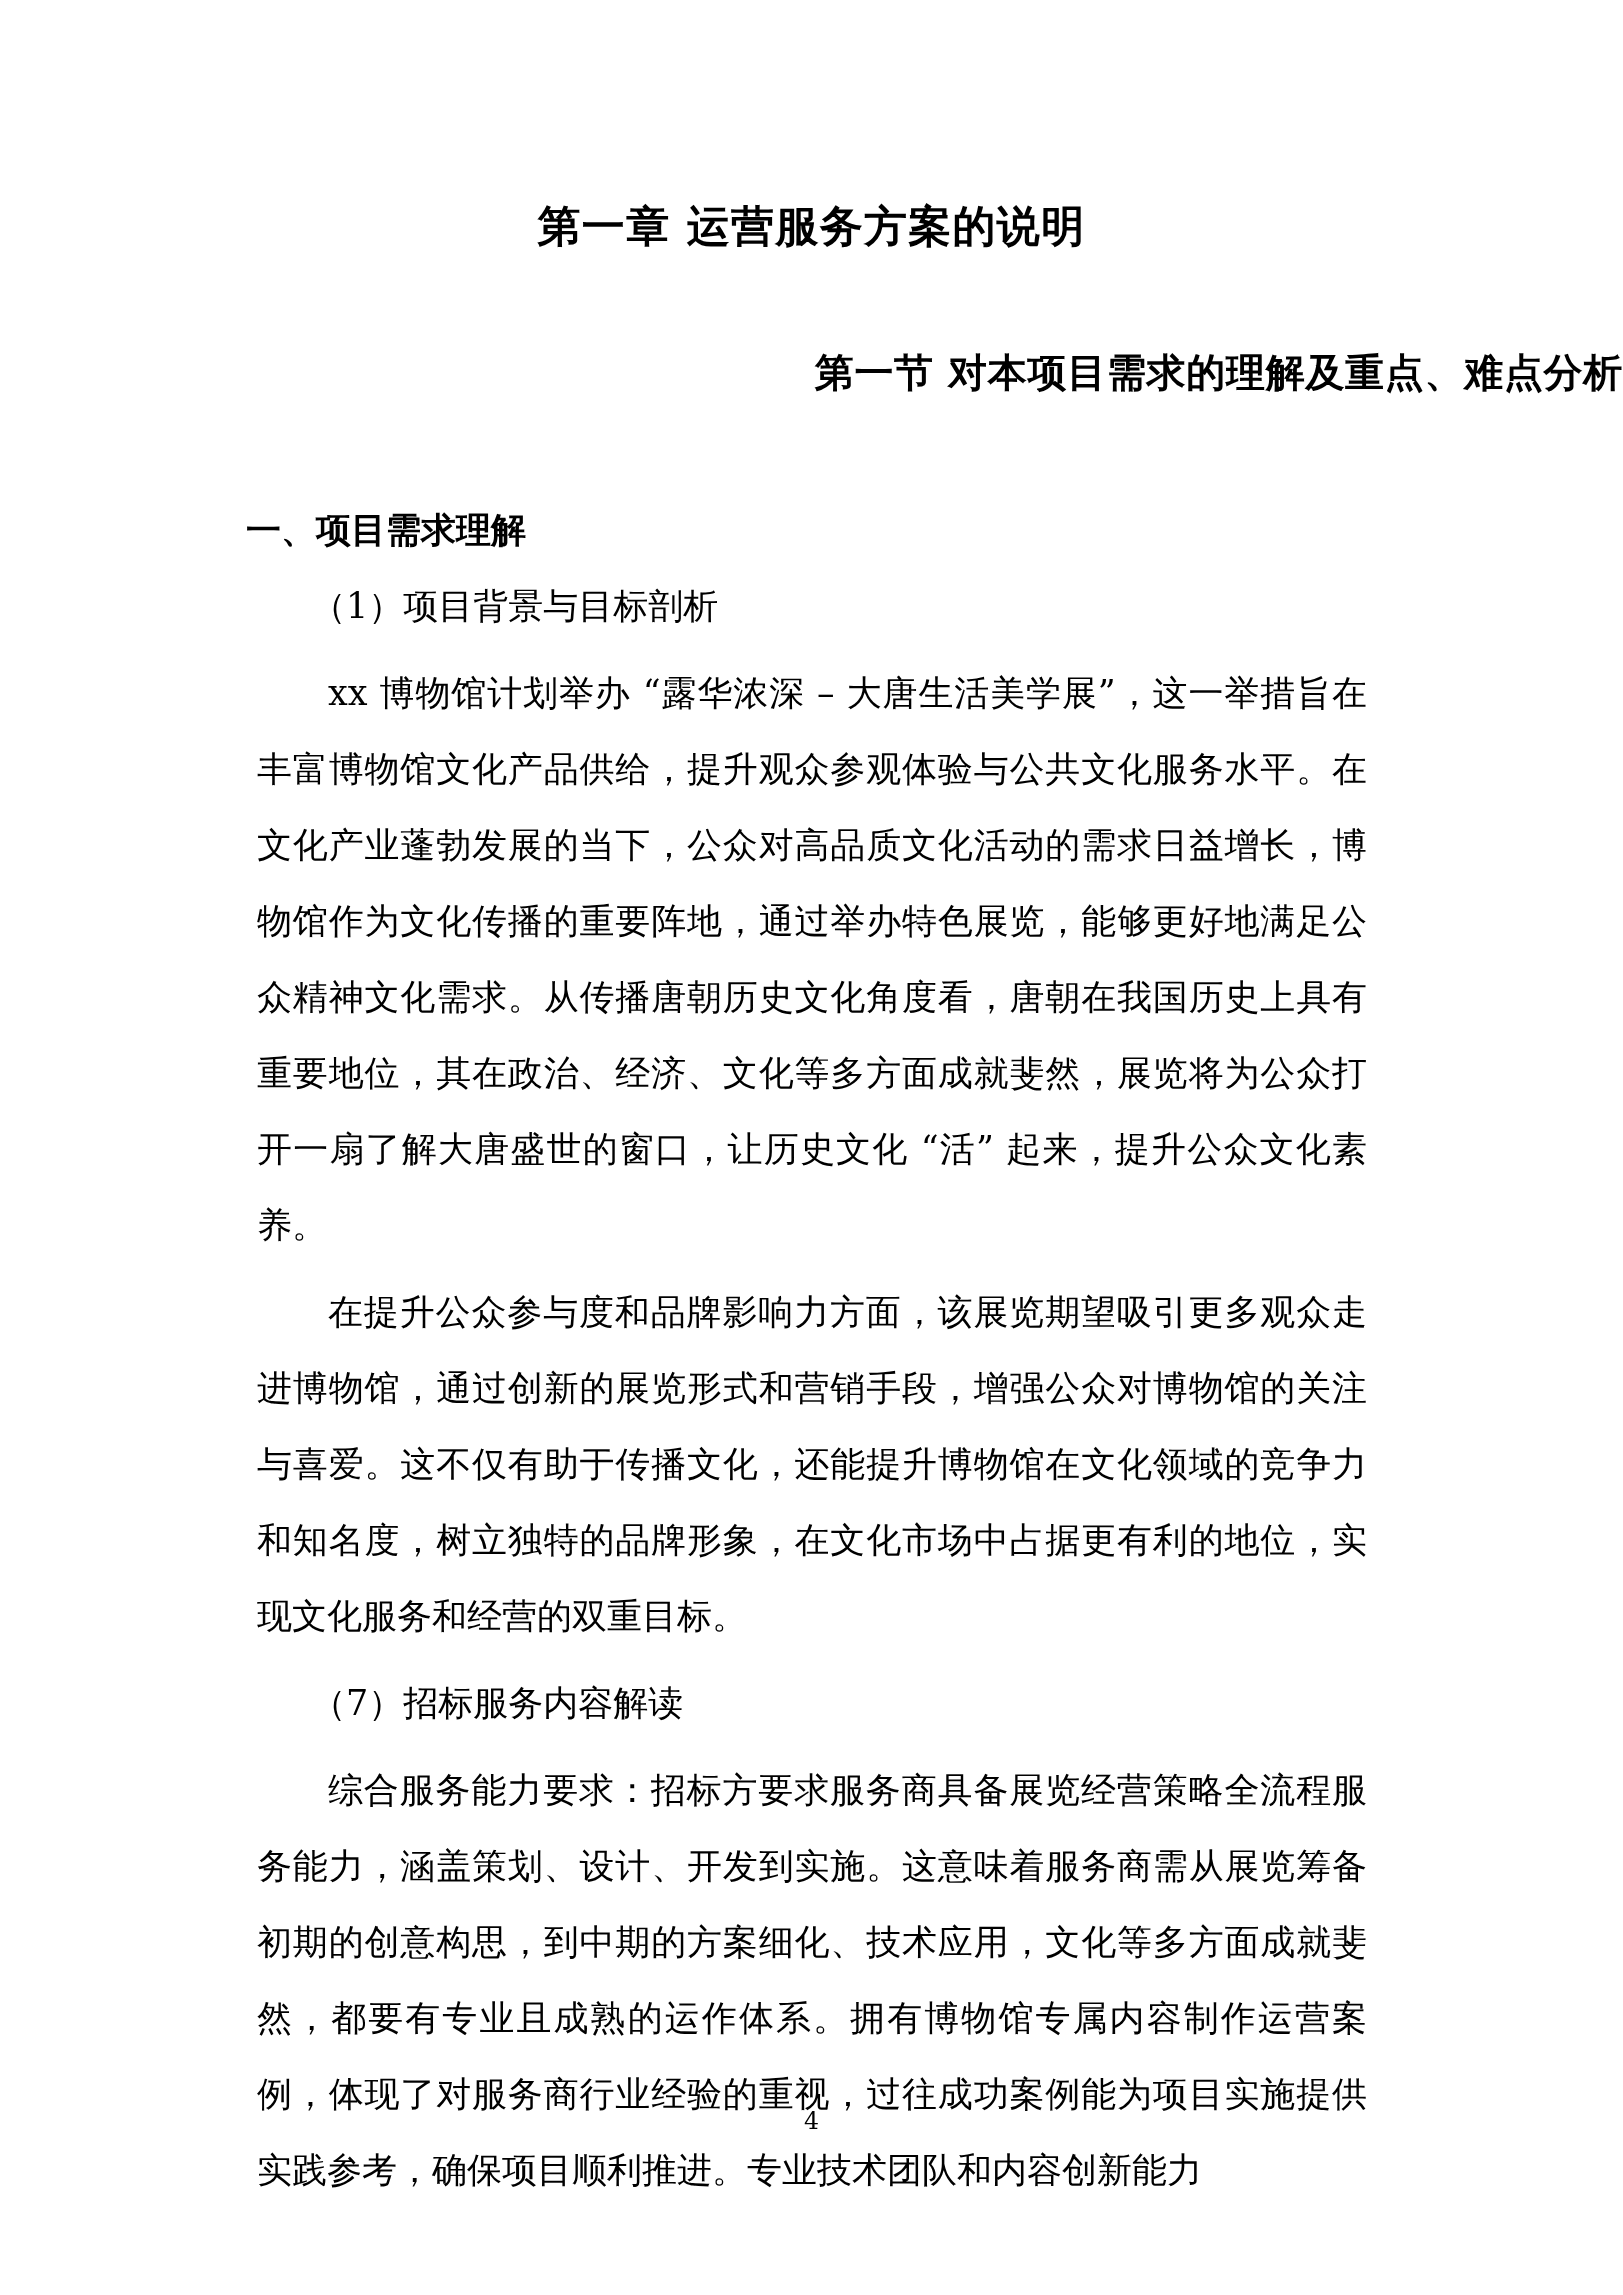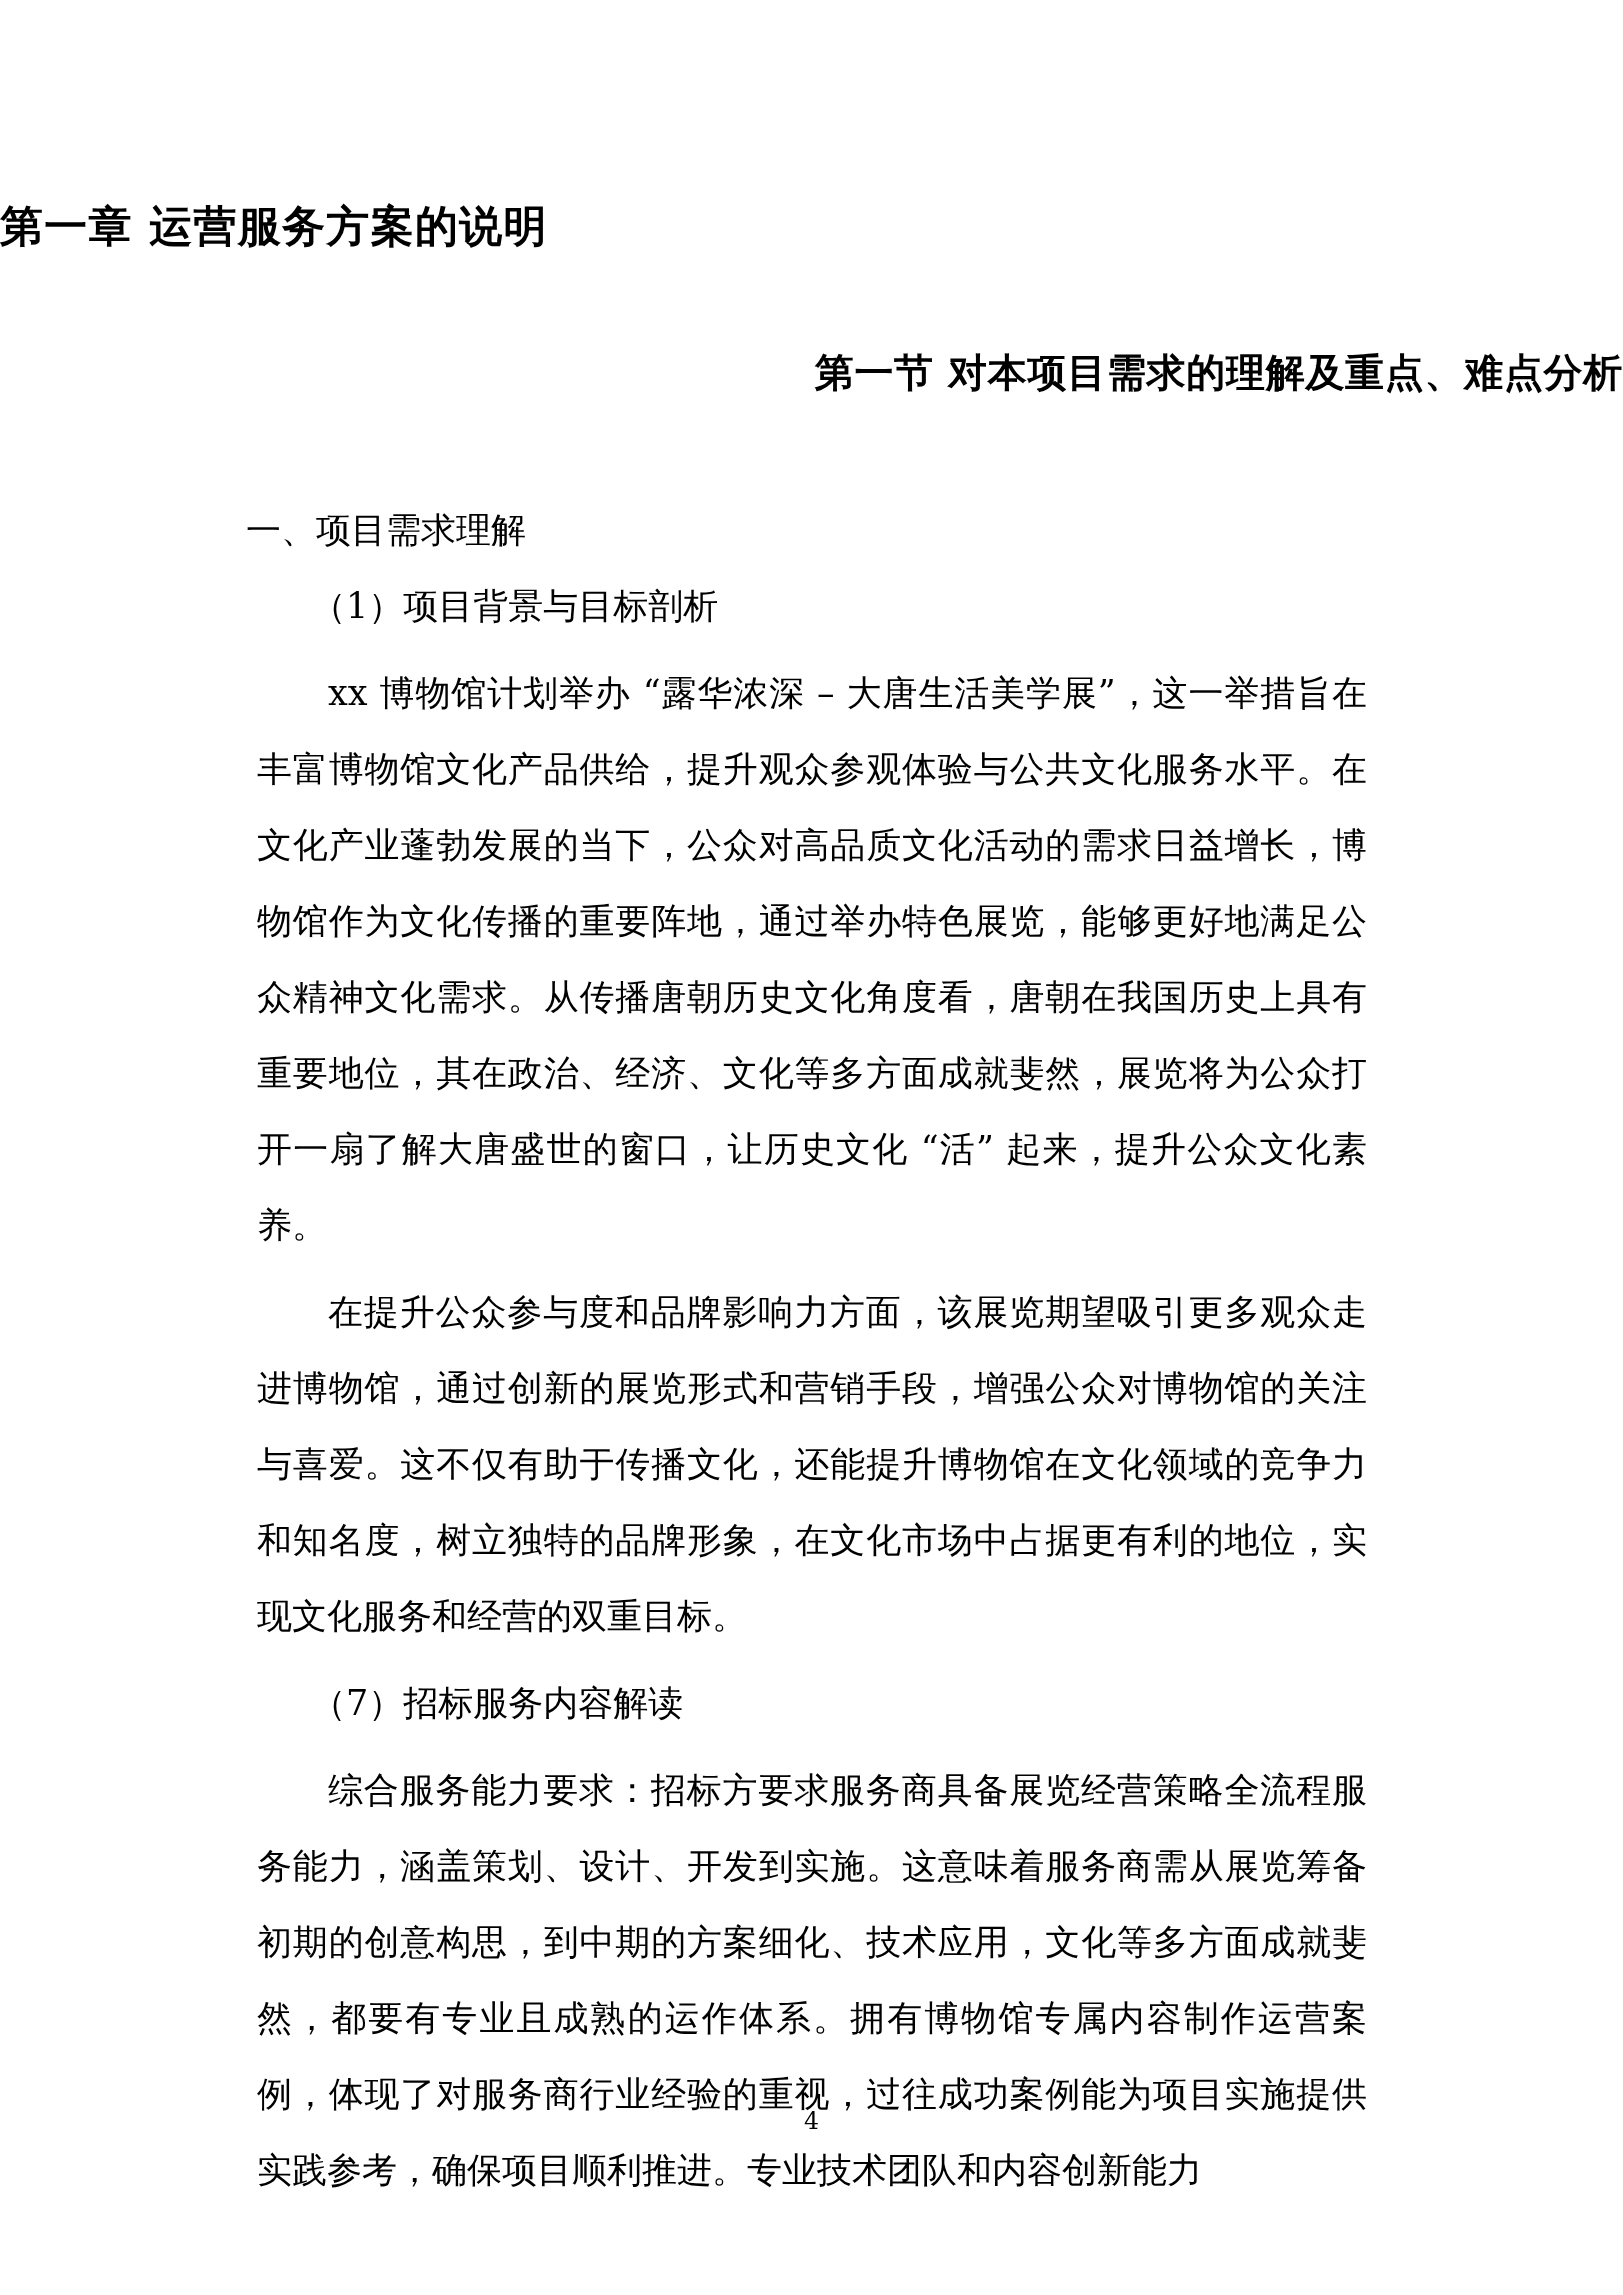--- a/index.html
+++ b/index.html
@@ -7,33 +7,33 @@
       width: 1623px;
       height: 2295px;
       position: relative;
       overflow: hidden;
       font-family: "DejaVu Serif", "Liberation Serif", serif;
       color: #000000;
     }
     .page { position: absolute; left: 0; top: 0; width: 1623px; height: 2295px; }
     .chapter-title {
       position: absolute; left: 0; width: 1623px; top: 200px;
-      font-family: "DejaVu Sans", "Liberation Sans", sans-serif;
+      text-align: center; font-family: "DejaVu Sans", "Liberation Sans", sans-serif;
       font-weight: bold; font-size: 43px; letter-spacing: 1.3px; line-height: 52px;
     }
     .section-title {
       position: absolute; left: 0; width: 1623px; top: 347px;
       text-align: right; font-family: "DejaVu Sans", "Liberation Sans", sans-serif;
       font-weight: bold; font-size: 39px; letter-spacing: 0.7px; line-height: 52px;
     }
     .body {
       position: absolute; left: 246px; top: 492px; width: 1132px;
       font-size: 35px; line-height: 76px;
     }
-    .h1 { margin: 0; font-weight: normal; }
+    .h1 { margin: 0; font-weight: bold; }
     .h2 { margin: 0; padding-left: 65px; font-weight: normal; }
     .para { margin: 11px; text-indent: 71px; text-align: justify; text-justify: inter-character; }
     .page-number {
       position: absolute; left: 0; width: 1623px; top: 2108px;
       text-align: center; font-size: 23.6px; line-height: 26px;
     }
   </style>
 </head>
 <body>
 

